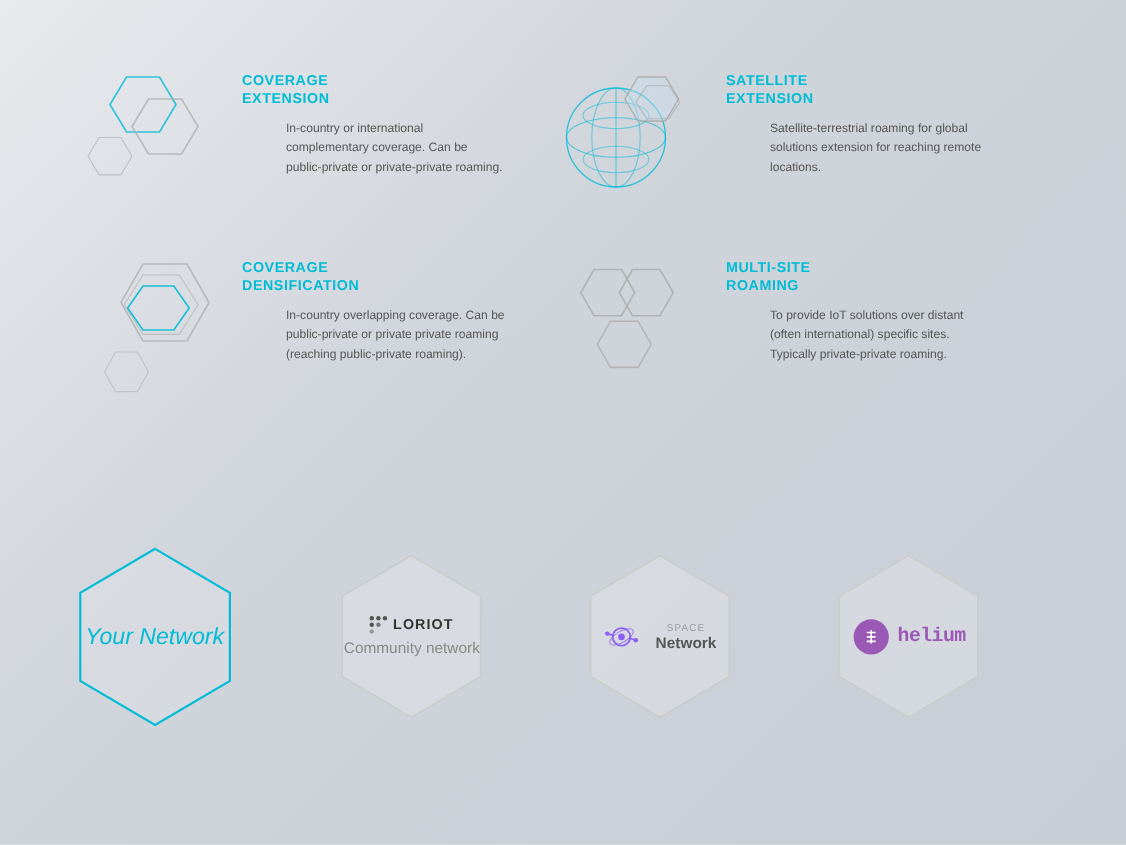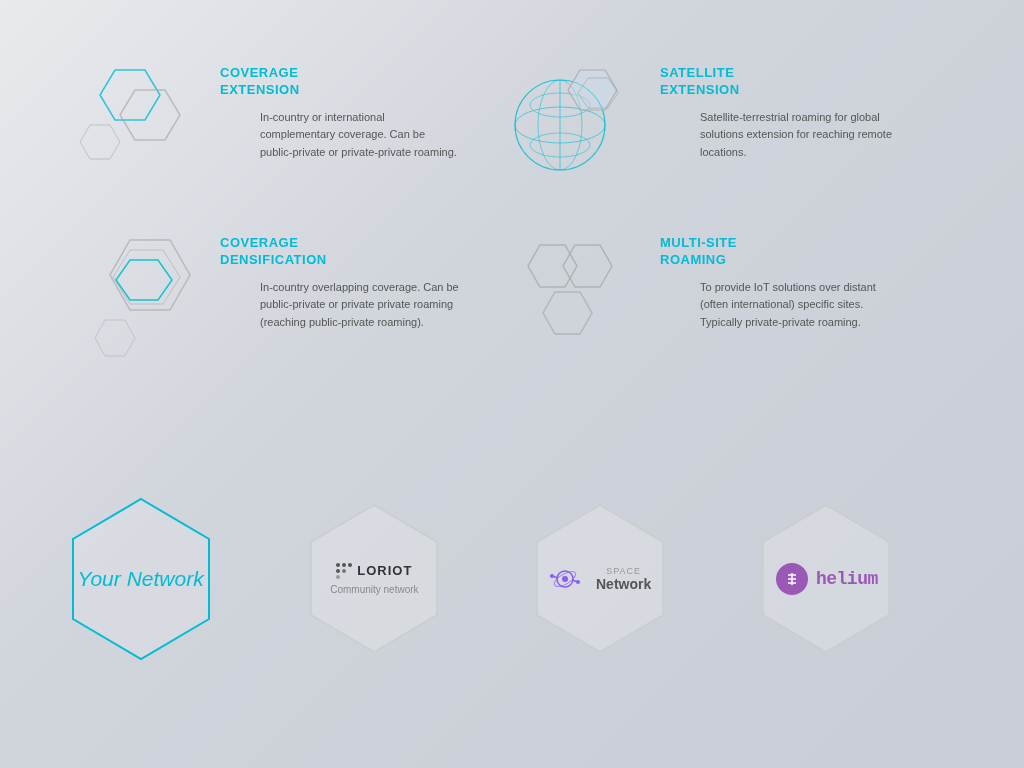--- a/index.html
+++ b/index.html
@@ -229,21 +229,21 @@
               <div style="display:flex; gap:2px;">
                 <div style="width:4px;height:4px;border-radius:50%;background:#555;"></div>
                 <div style="width:4px;height:4px;border-radius:50%;background:#777;"></div>
               </div>
               <div style="display:flex; gap:2px;">
                 <div style="width:4px;height:4px;border-radius:50%;background:#999;"></div>
               </div>
             </div>
             <span style="font-size:13px; font-weight:700; color:#333; letter-spacing:1px;">LORIOT</span>
           </div>
-          <span style="font-size:10px; color:#888; text-align:right; line-height:1.3;">Community
+          <span style="font-size:14px; color:#888; text-align:right; line-height:1.3;">Community
 network</span>
         </div>
       </div>
     </div>
 
     <div class="partner-hex">
       <svg width="145" height="165" viewBox="0 0 145 165">
         <polygon points="72,8 135,45 135,118 72,155 9,118 9,45" fill="rgba(255,255,255,0.2)" stroke="#ccc" stroke-width="1.5"></polygon>
       </svg>
       <div class="partner-hex-inner">

